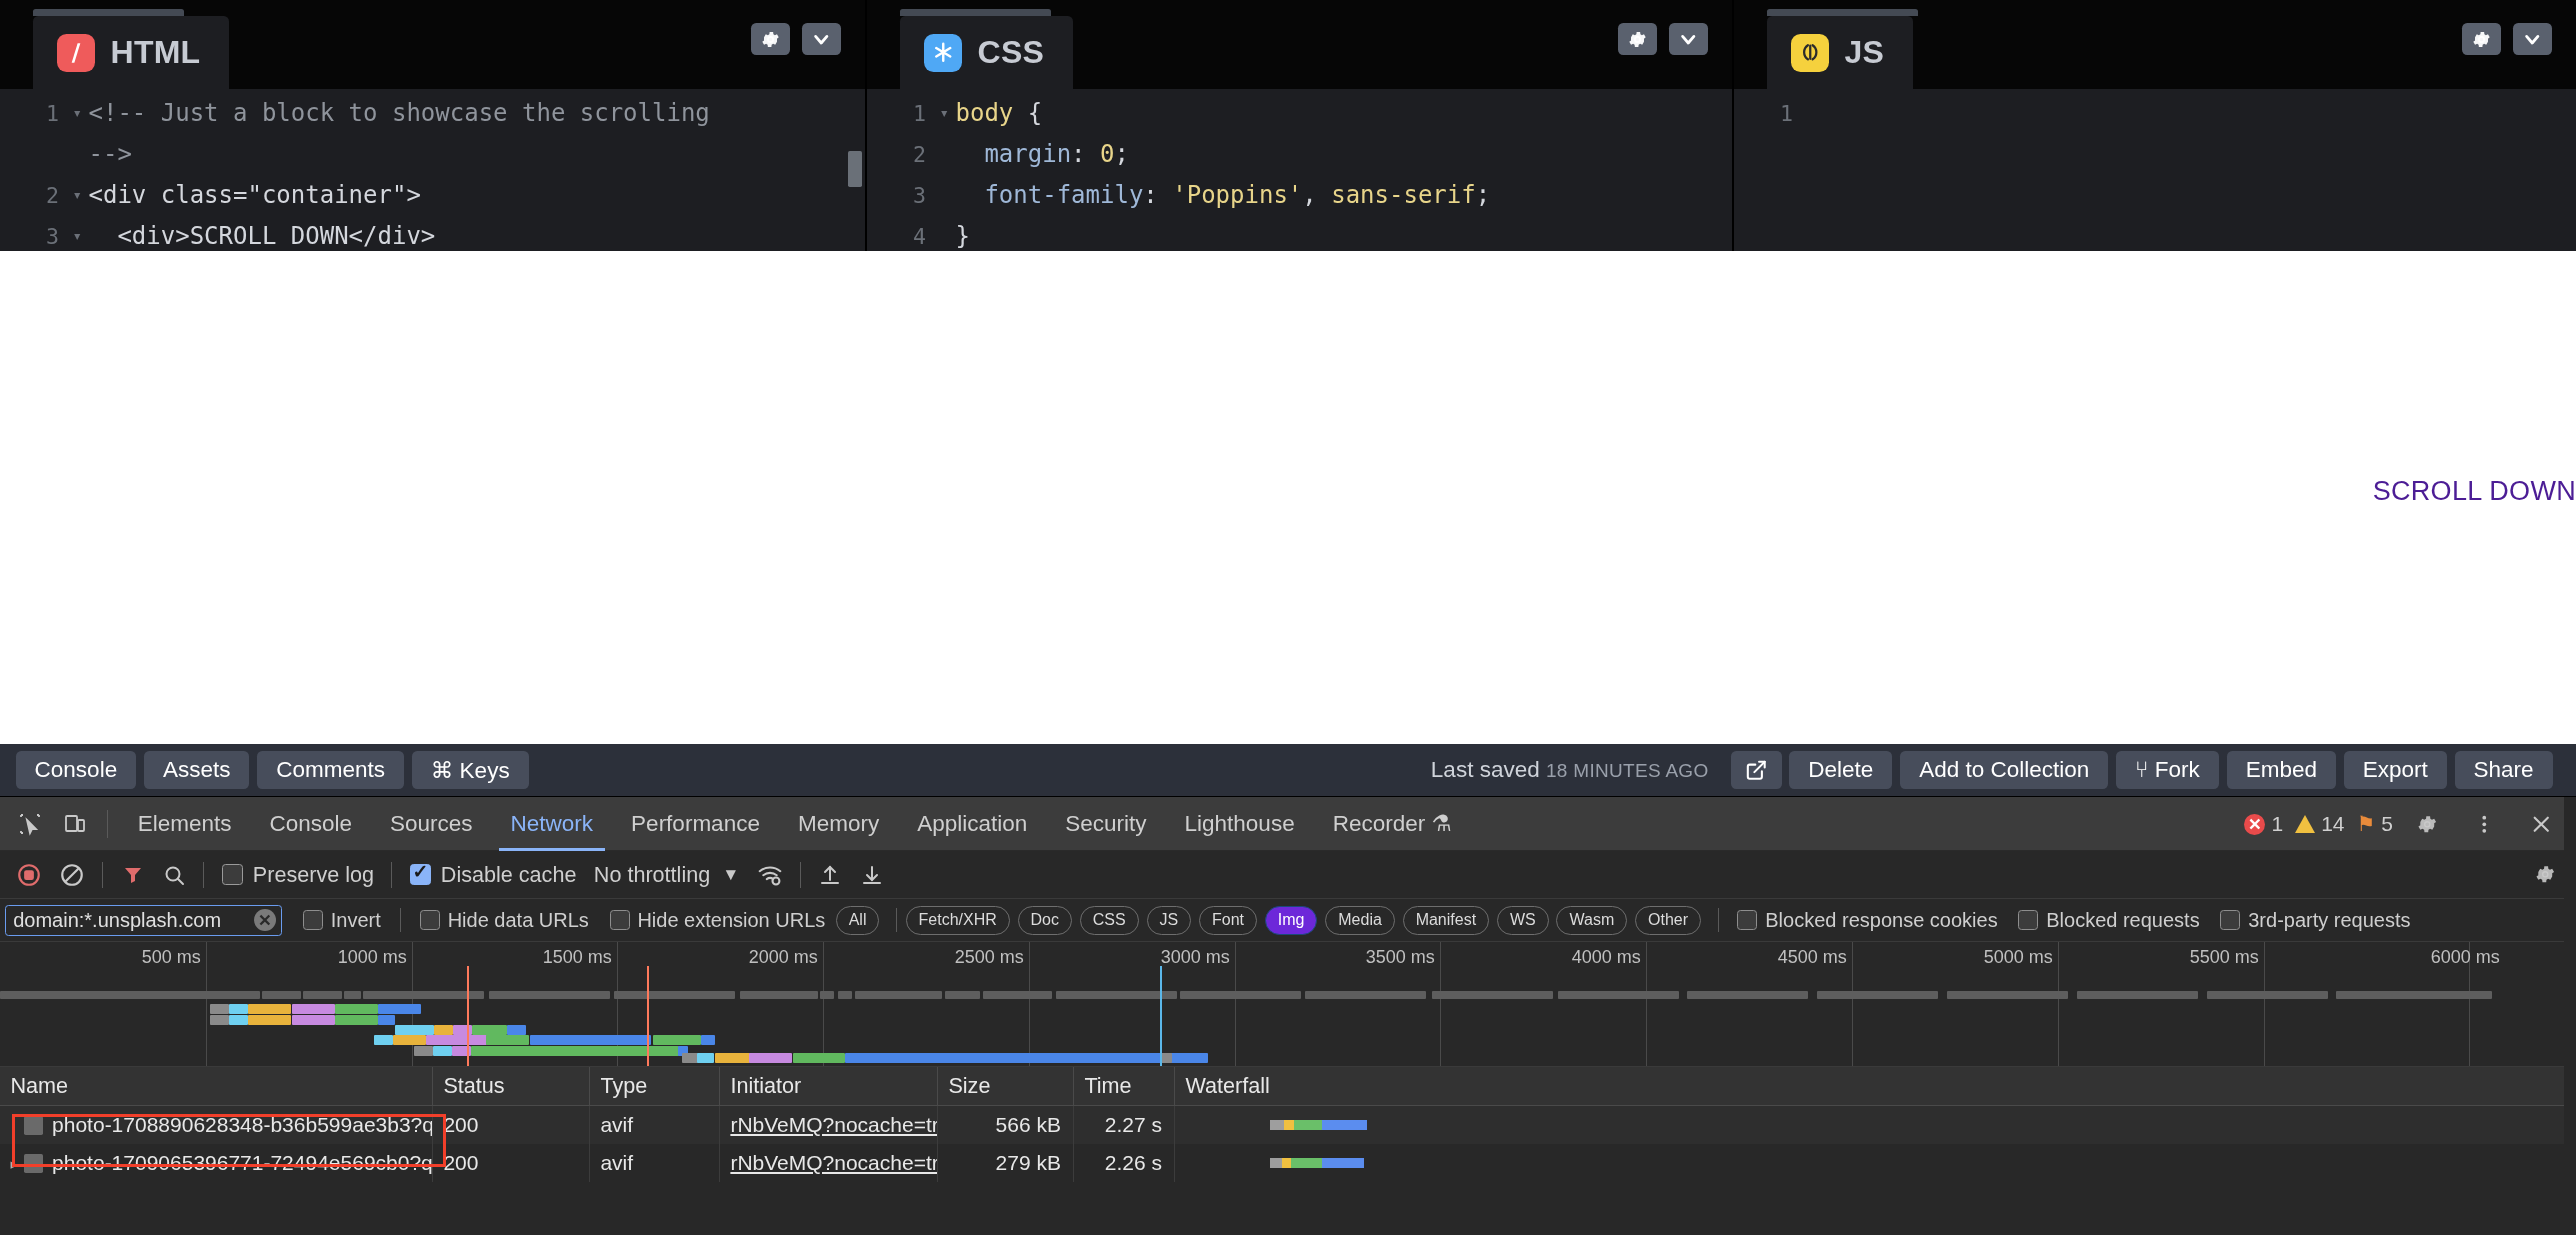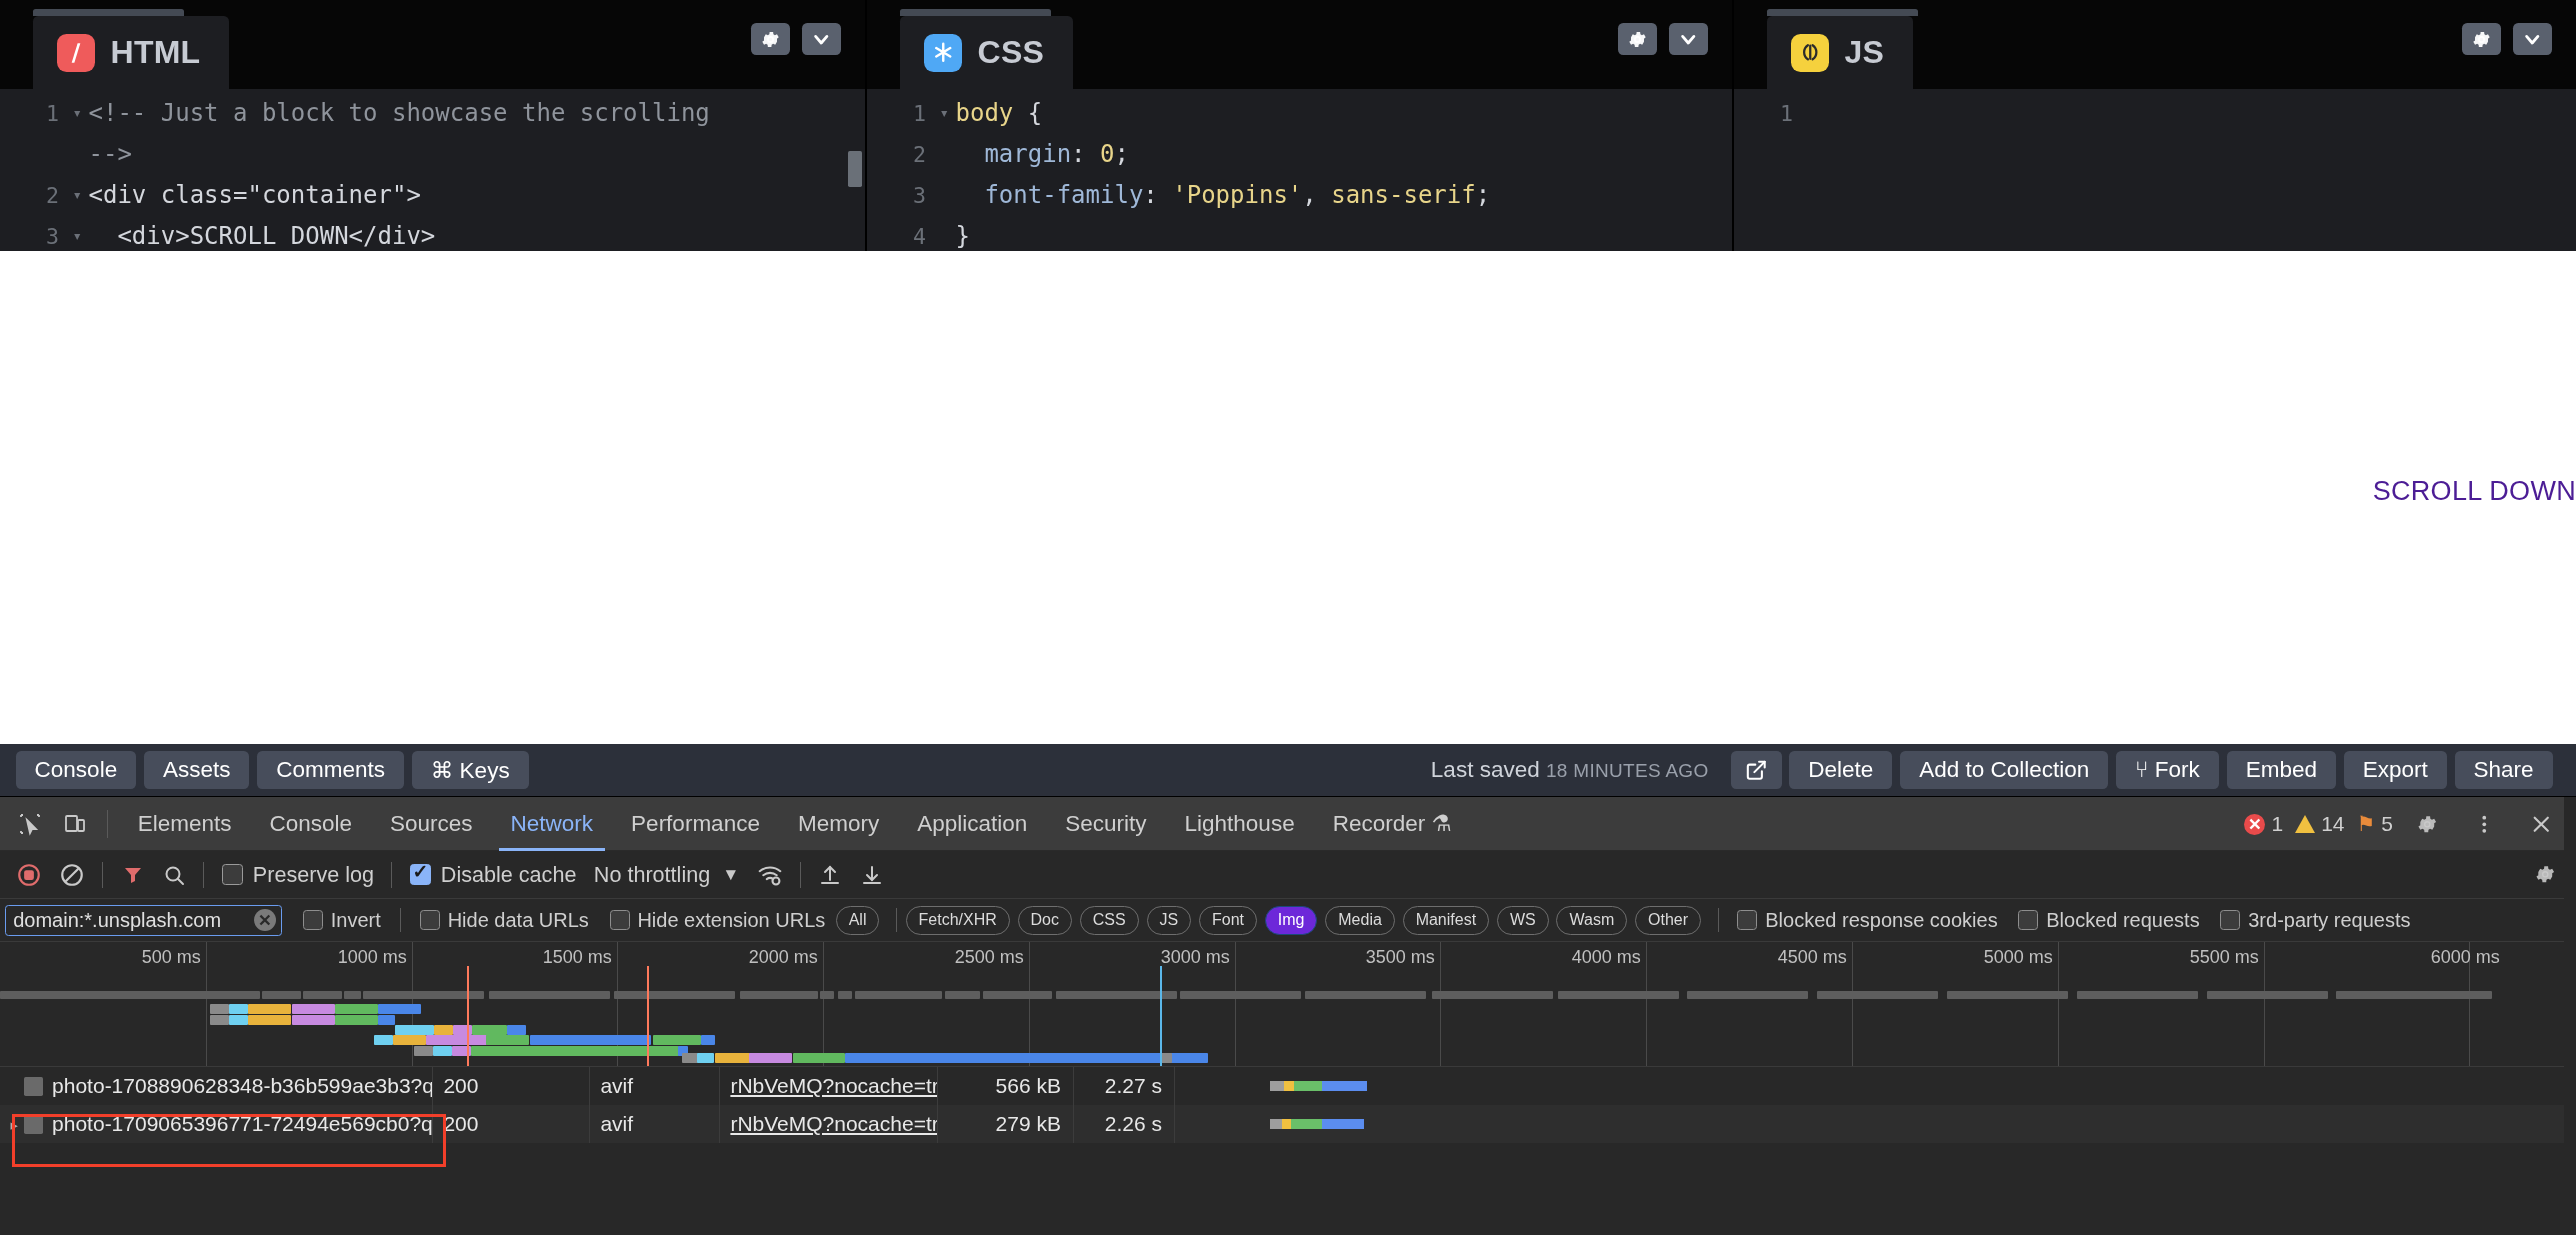--- a/index.html
+++ b/index.html
@@ -671,20 +671,29 @@
       <div class="ov-bar" style="left: 749px; top: 111px; width: 43px; height: 9.5px; background: rgb(199, 138, 224);"></div>
       <div class="ov-bar" style="left: 793px; top: 111px; width: 52px; height: 9.5px; background: rgb(97, 185, 95);"></div>
       <div class="ov-bar" style="left: 845px; top: 111px; width: 363px; height: 9.5px; background: rgb(74, 134, 232);"></div>
       <div class="ov-bar" style="left: 1160px; top: 111px; width: 12px; height: 9.5px; background: rgb(138, 138, 138);"></div>
       <div class="ov-vline" style="left: 467px; background: rgb(255, 122, 92);"></div>
       <div class="ov-vline" style="left: 647px; background: rgb(255, 122, 92);"></div>
       <div class="ov-vline" style="left: 1160px; background: rgb(91, 184, 234);"></div>
     </div>
 
   <div class="dt-table">
+    <div class="tbl-header">
+      <div class="th" style="width:433px">Name</div>
+      <div class="th" style="width:157px">Status</div>
+      <div class="th" style="width:130px">Type</div>
+      <div class="th" style="width:218px">Initiator</div>
+      <div class="th" style="width:136px">Size</div>
+      <div class="th" style="width:101px">Time</div>
+      <div class="th" style="flex:1">Waterfall</div>
+    </div>
 
     <div class="tbl-row">
       <div class="td" style="width:433px">
         <span class="row-expander"></span>
         <span class="row-icon"></span>
         <span>photo-1708890628348-b36b599ae3b3?q=80&amp;w=2976&amp;auto=…xMjA3fDB8MHxw…</span>
       </div>
       <div class="td" style="width:157px">200</div>
       <div class="td" style="width:130px">avif</div>
       <div class="td" style="width:218px">

